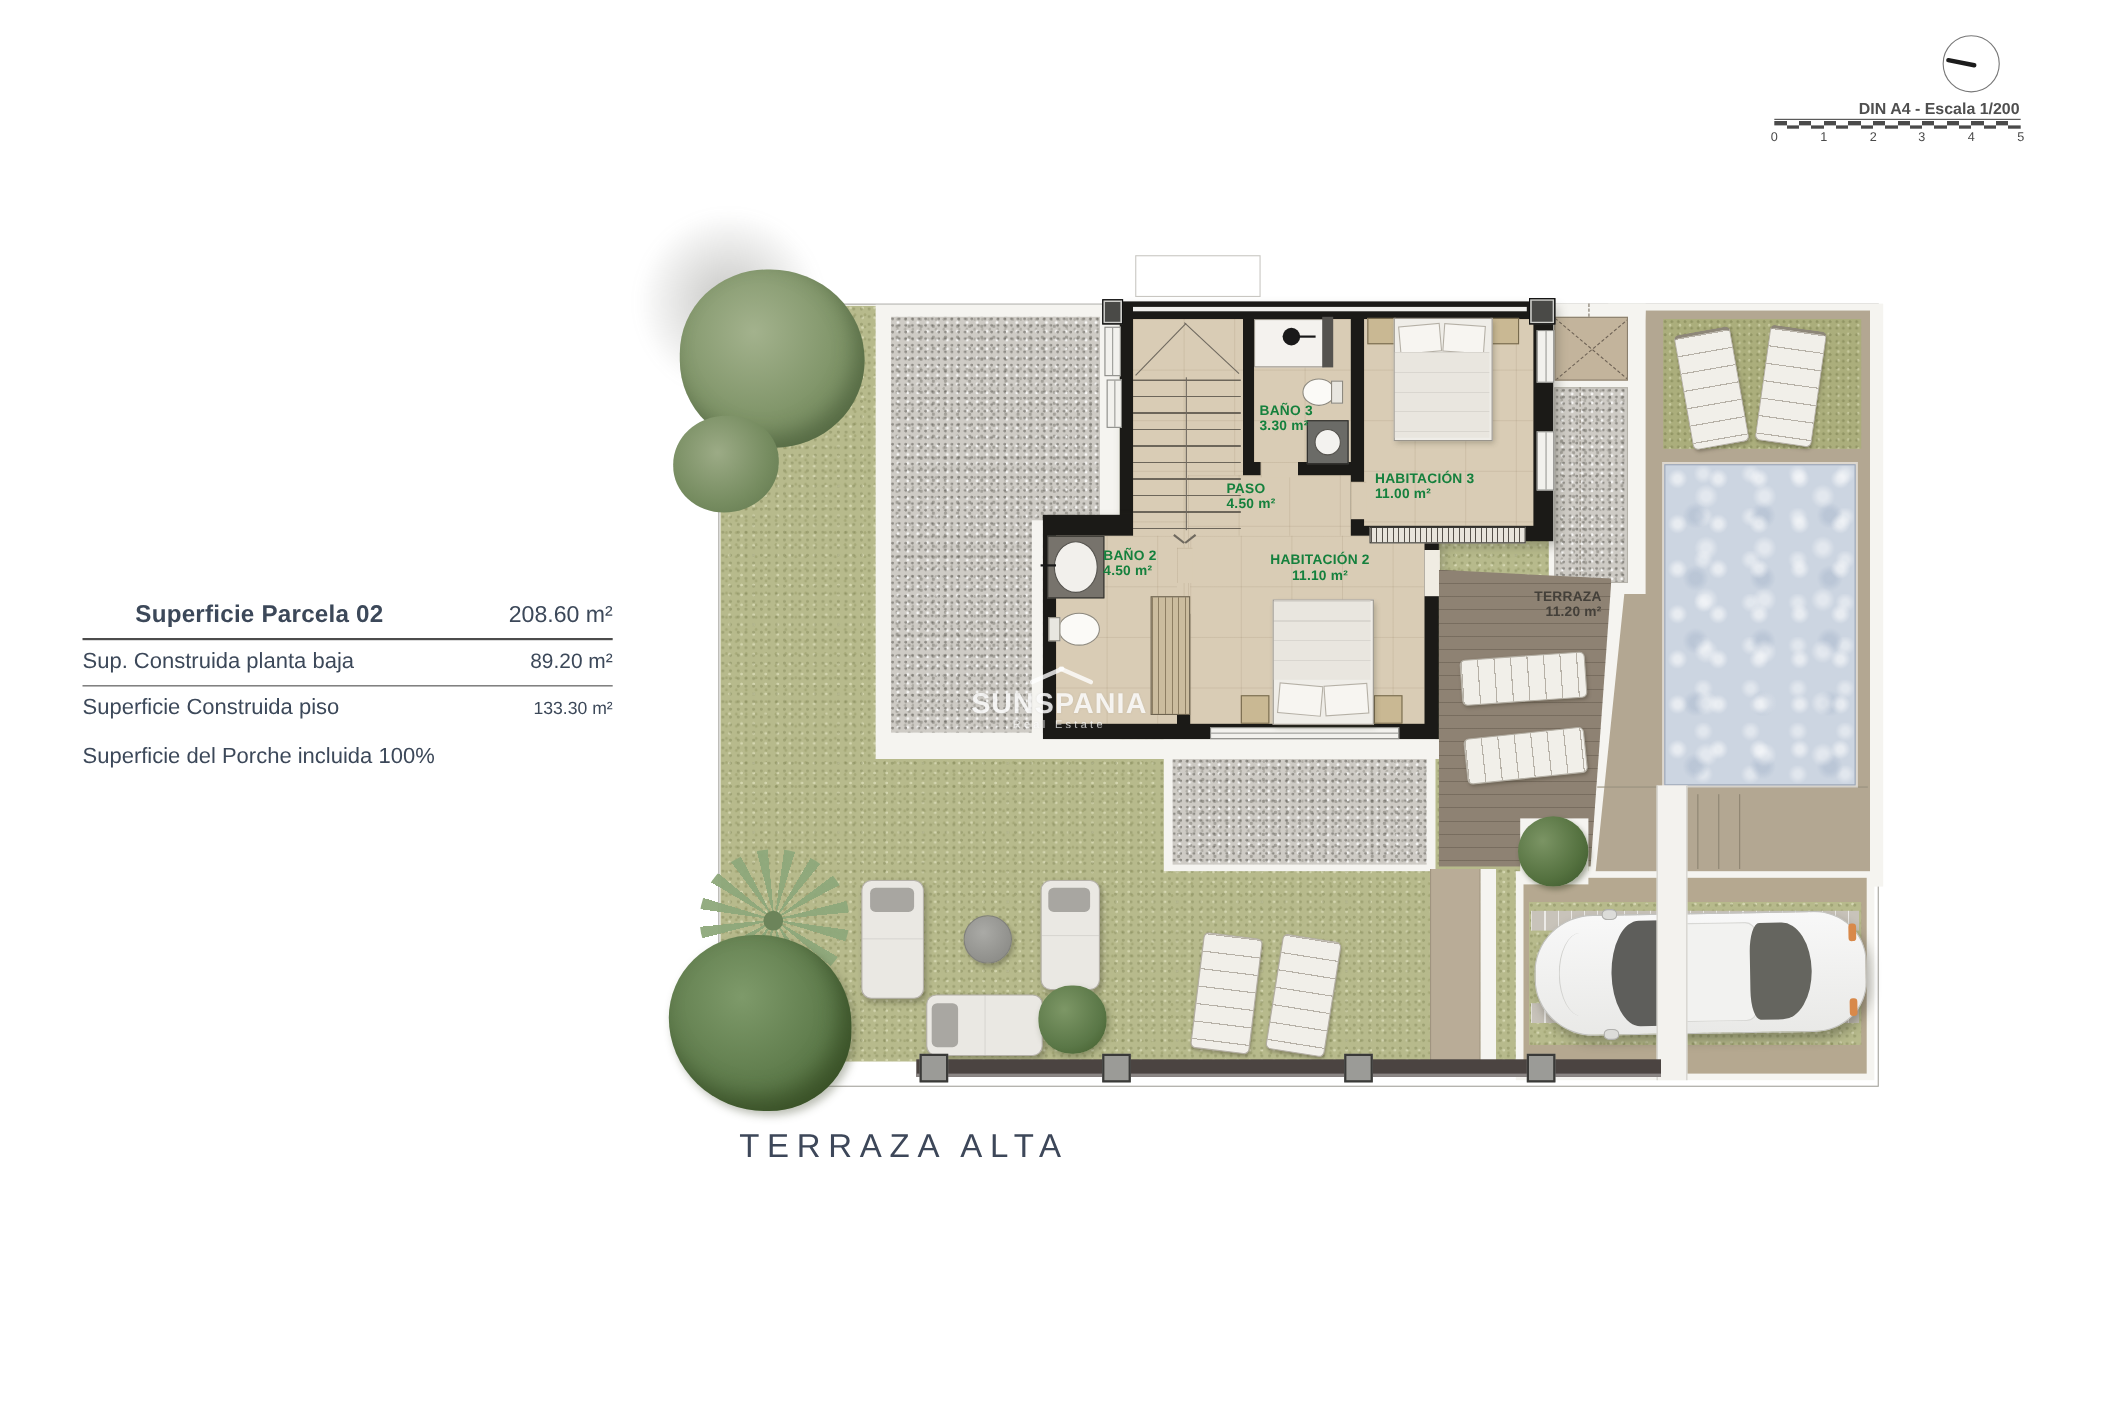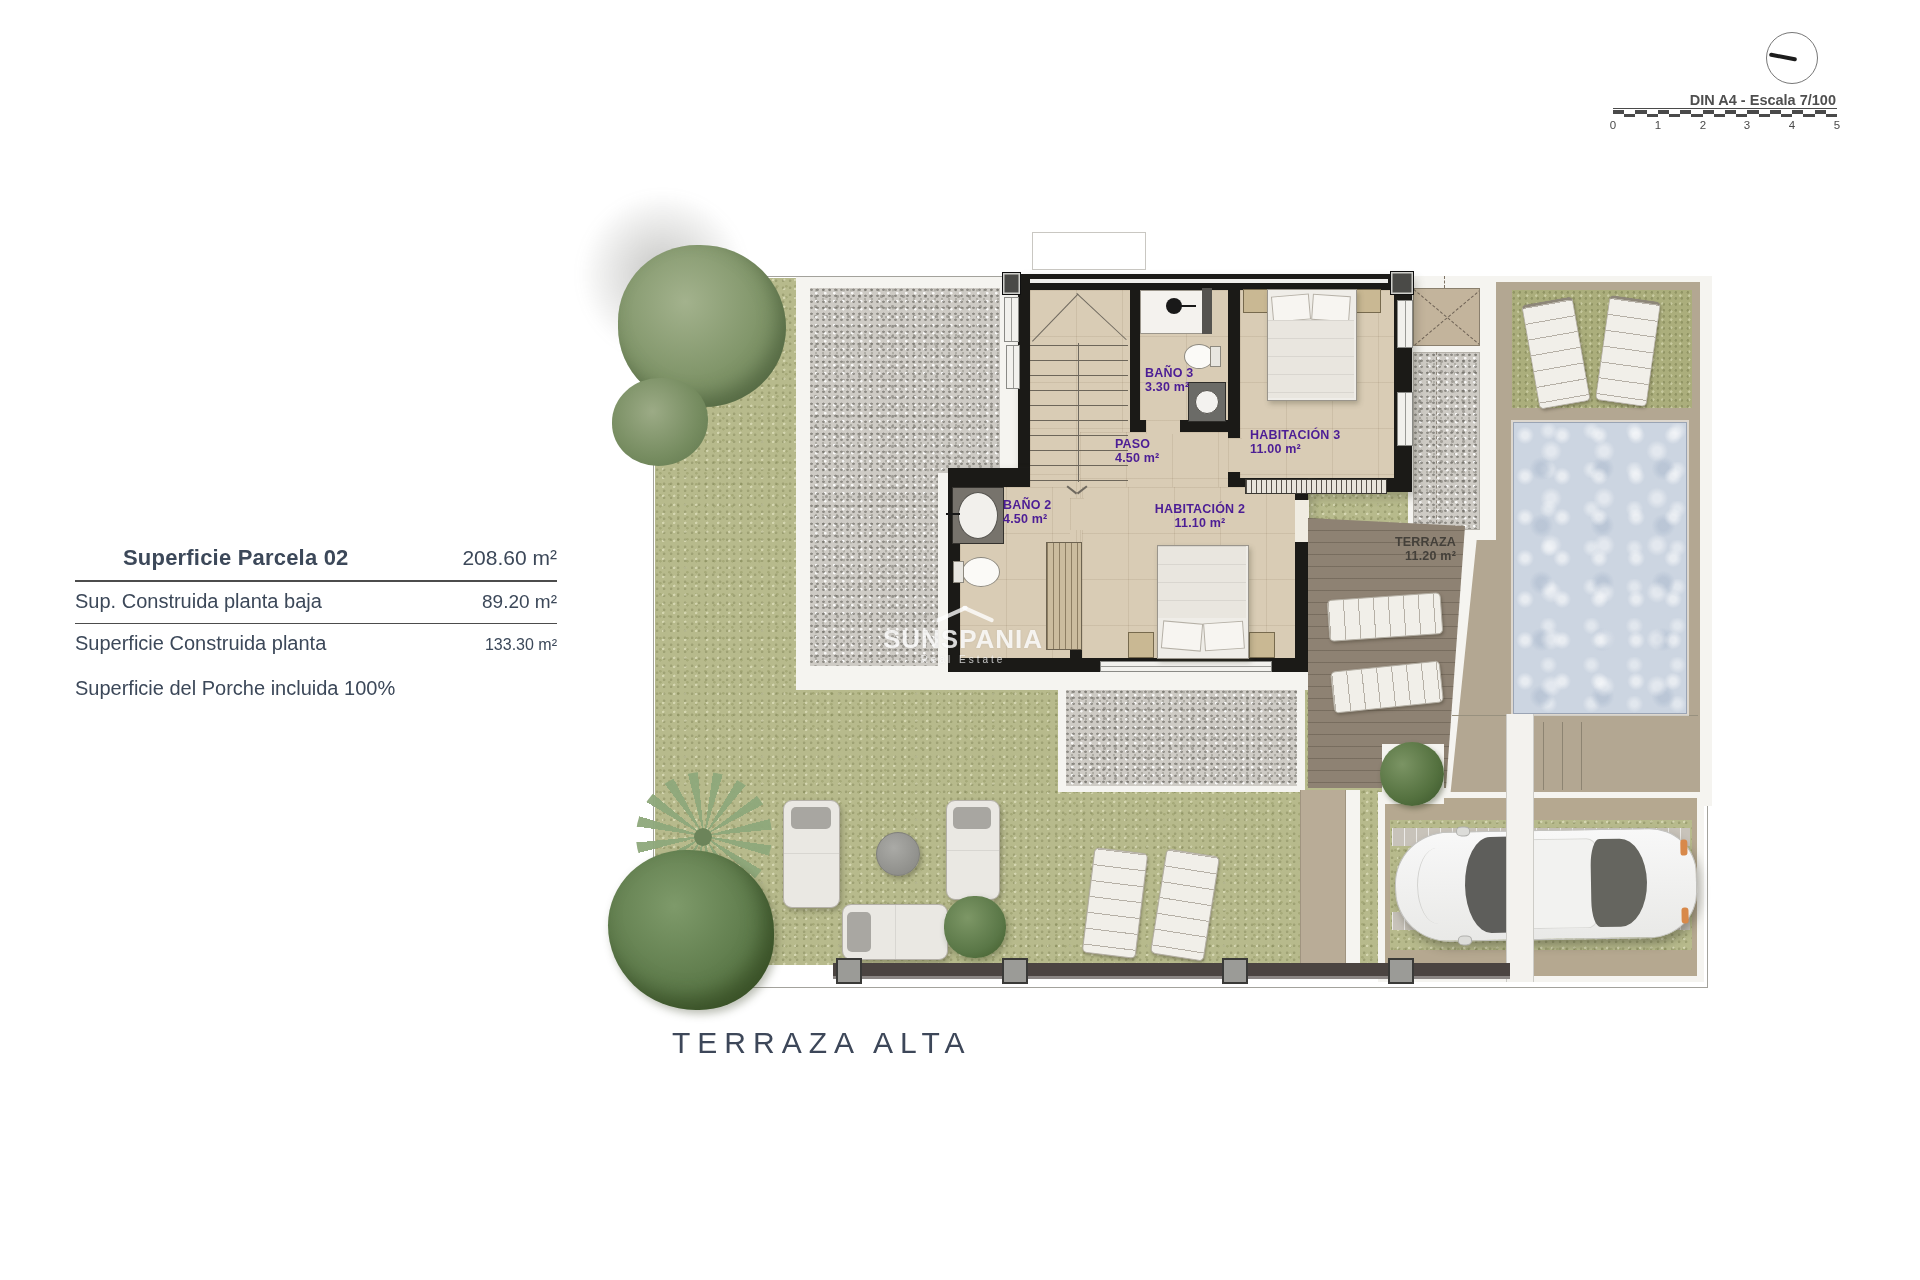--- a/index.html
+++ b/index.html
@@ -38,21 +38,21 @@
   .wall{background:#1b1a17;}
 
   
   .lounger{background:#f1efe9;border:1px solid #b3aea3;border-radius:5px;
            box-shadow:1px 2px 3px rgba(60,55,40,.35);}
   .lounger.h{background-image:repeating-linear-gradient(90deg, rgba(110,100,85,.45) 0 1px, transparent 1px 15px);}
   .lounger.v{background-image:repeating-linear-gradient(180deg, rgba(110,100,85,.45) 0 1px, transparent 1px 16px);}
   .sofa{background:#eae8e3;border:1px solid #b4b0a8;border-radius:9px;
         box-shadow:2px 3px 5px rgba(70,70,50,.35);}
   .post{background:#9b9b97;border:2px solid #3a3a38;}
-  .room-label{font-weight:bold;font-size:12.5px;line-height:14px;color:#4c1d95;
+  .room-label{font-weight:bold;font-size:12.5px;line-height:14px;color:#15803d;
               letter-spacing:.2px;white-space:nowrap;}
   .win-v{background:#f2f1ed;border:1px solid #8a8a86;
          background-image:linear-gradient(#9a9a96 0 0);background-size:1px 100%;
          background-position:center;background-repeat:no-repeat;}
   .win-h{background:#f2f1ed;border:1px solid #8a8a86;
          background-image:linear-gradient(#9a9a96 0 0);background-size:100% 1px;
          background-position:center;background-repeat:no-repeat;}
   .pillar{background:#4a4a47;border:1px solid #101010;box-shadow:inset 0 0 0 1.5px #cfcfcb;}
   .thinline{background:#6f695f;}
 
@@ -325,31 +325,31 @@
       <span class="t-label">Superficie Parcela 02</span>
       <span class="t-value">208.60 m²</span>
     </div>
     <hr>
     <div class="row" style="margin-bottom:10px;">
       <span class="r-label">Sup. Construida planta baja</span>
       <span class="r-value">89.20 m²</span>
     </div>
     <hr class="thin">
     <div class="row">
-      <span class="r-label">Superficie Construida planta</span>
+      <span class="r-label">Superficie Construida piso</span>
       <span class="total-value">133.30 m²</span>
     </div>
     <div class="note">Superficie del Porche incluida 100%</div>
   </div>
 
   <div class="abs" style="left:1600px;top:20px;width:250px;height:120px;">
     <div class="abs" style="left:166px;top:12px;width:50px;height:50px;border:1.5px solid #777;border-radius:50%;background:#fff;">
       <div class="abs" style="left:2px;top:22px;width:28px;height:4px;background:#1c1c1c;border-radius:2px;transform:rotate(11deg);"></div>
     </div>
-    <div class="abs" style="left:50px;top:72px;width:186px;text-align:right;font-size:14.5px;font-weight:600;color:#4f4f4f;">DIN A4 - Escala 7/100</div>
+    <div class="abs" style="left:50px;top:72px;width:186px;text-align:right;font-size:14.5px;font-weight:600;color:#4f4f4f;">DIN A4 - Escala 1/200</div>
     <div class="abs" style="left:13px;top:88px;width:224px;height:8px;border-top:1.5px solid #4a4a4a;">
       <div class="abs" style="left:0;top:1px;width:224px;height:3.5px;
            background:repeating-linear-gradient(90deg,#4a4a4a 0 11.2px, transparent 11.2px 22.4px);"></div>
       <div class="abs" style="left:0;top:4.5px;width:224px;height:3.5px;
            background:repeating-linear-gradient(90deg, transparent 0 11.2px, #4a4a4a 11.2px 22.4px);"></div>
     </div>
     <span class="scale-num" style="left:3px;top:99px;">0</span>
     <span class="scale-num" style="left:48px;top:99px;">1</span>
     <span class="scale-num" style="left:93px;top:99px;">2</span>
     <span class="scale-num" style="left:137px;top:99px;">3</span>

